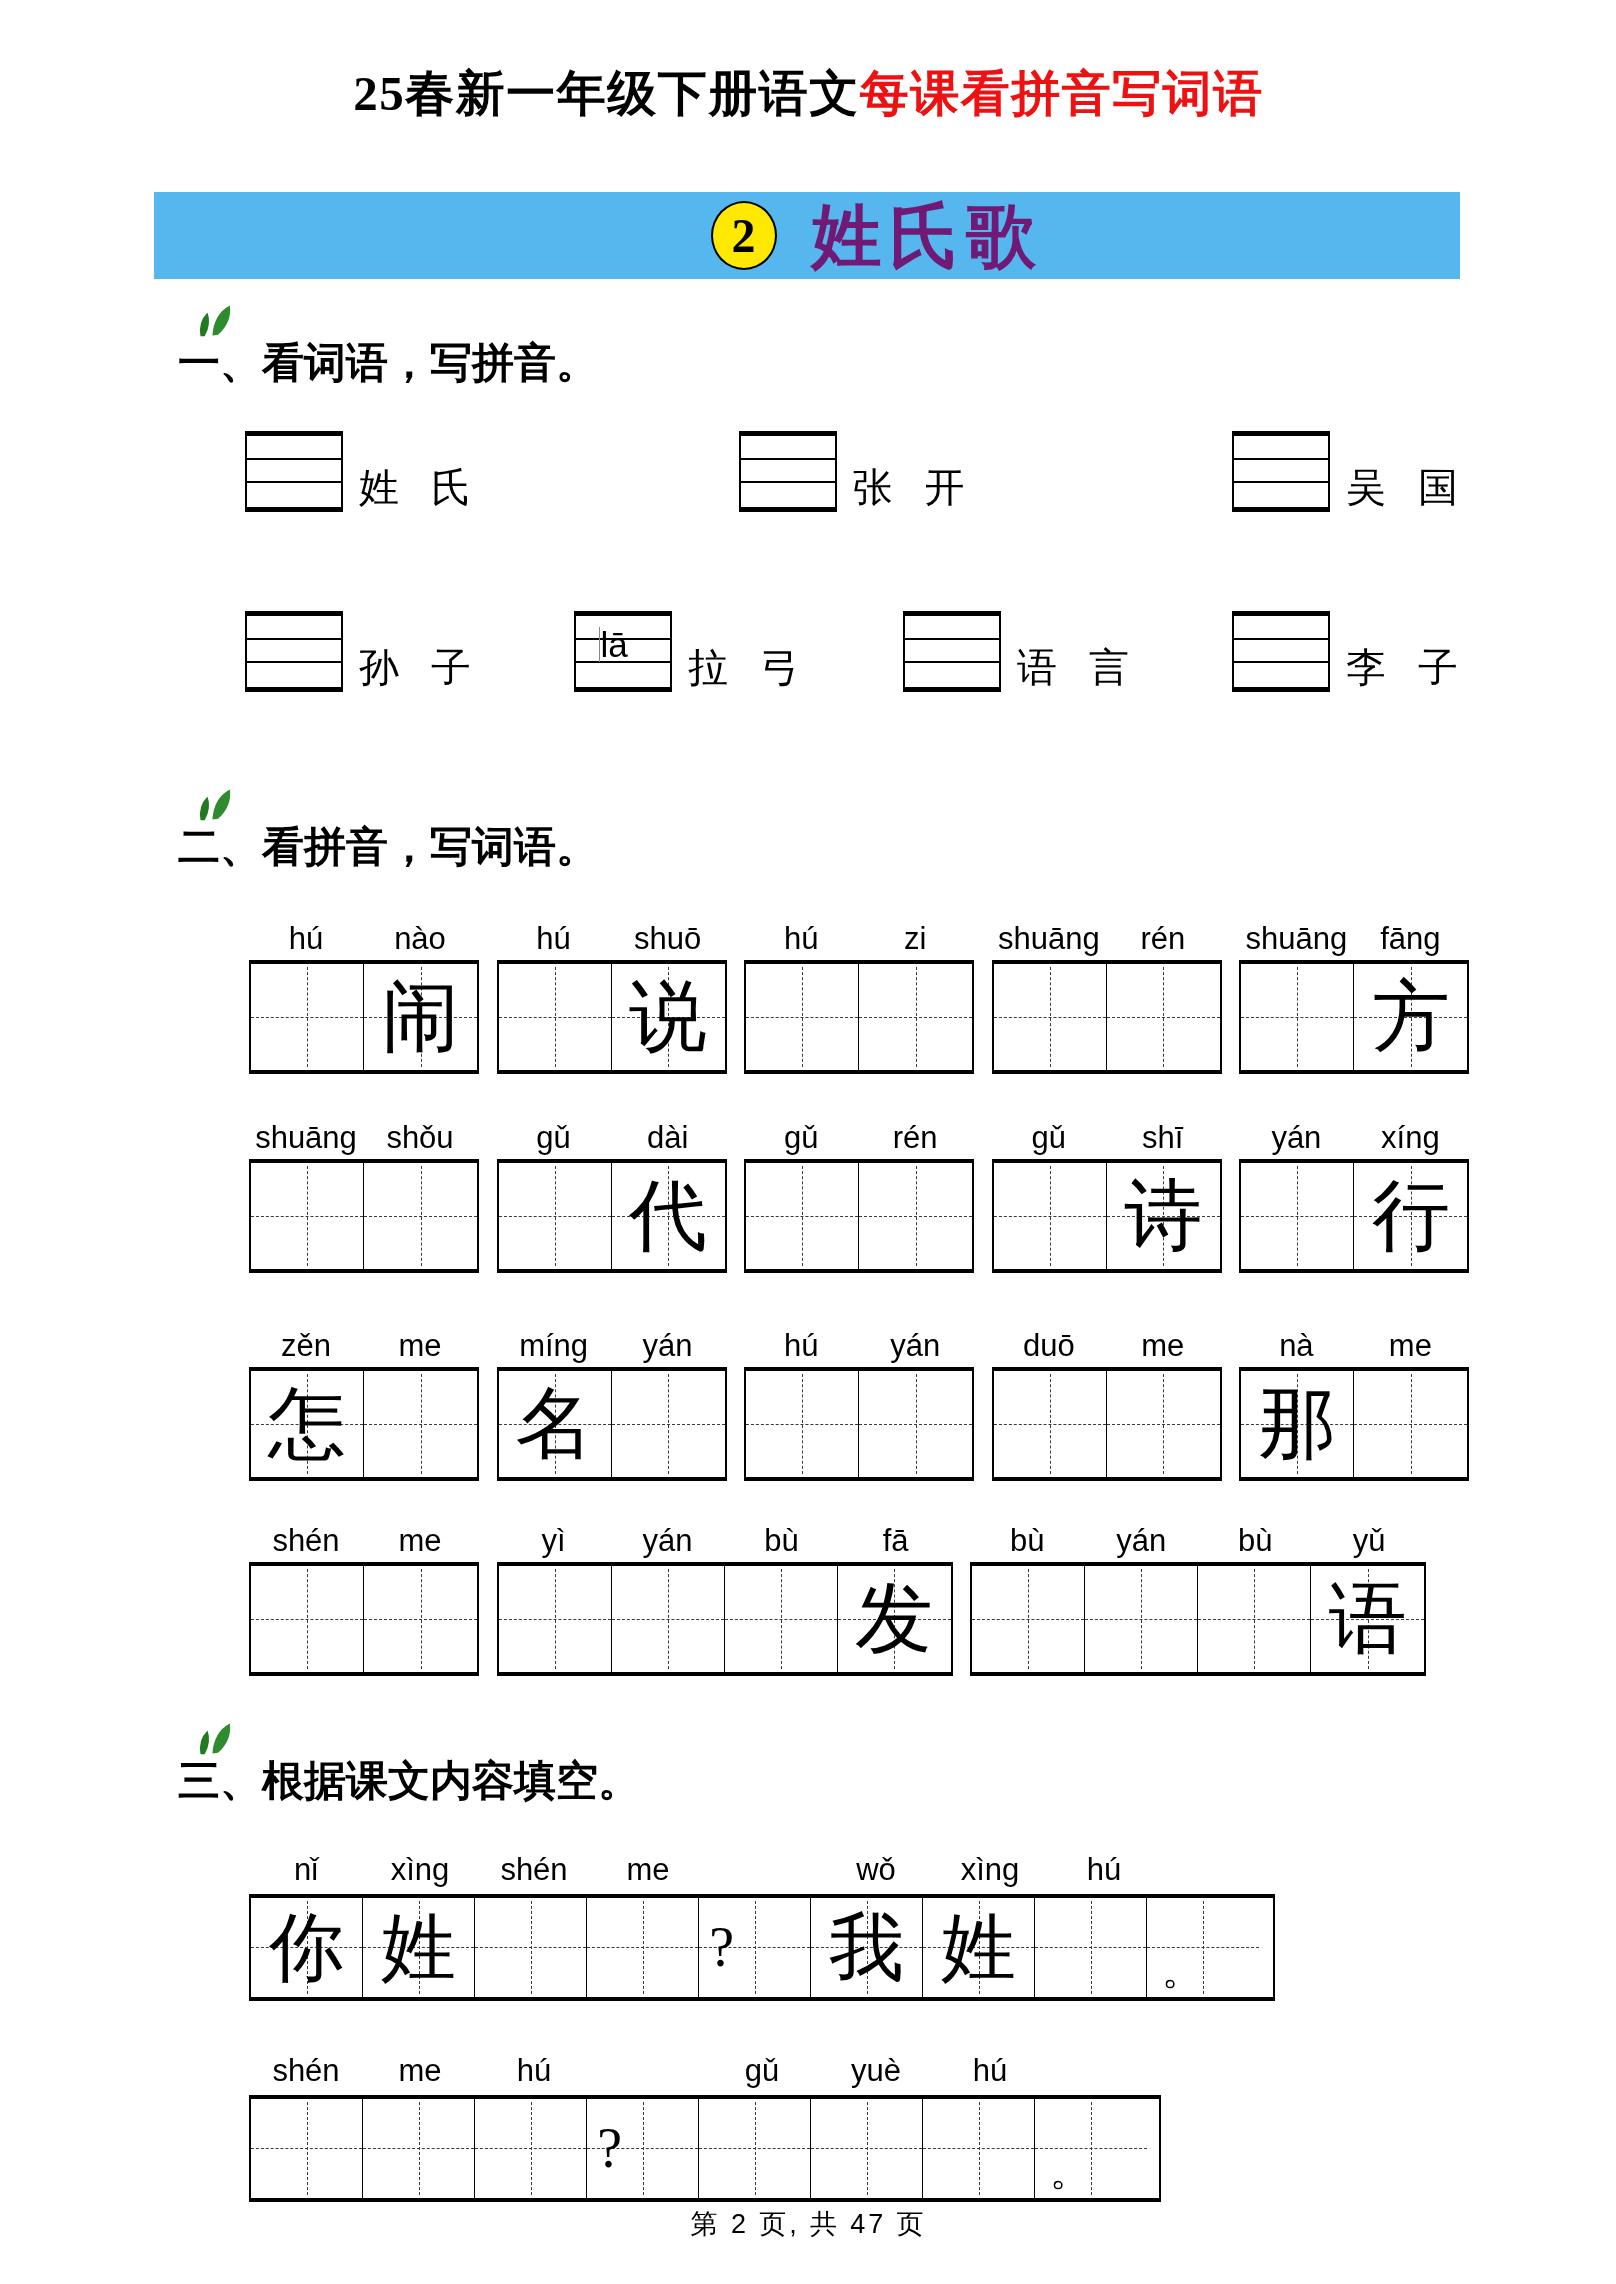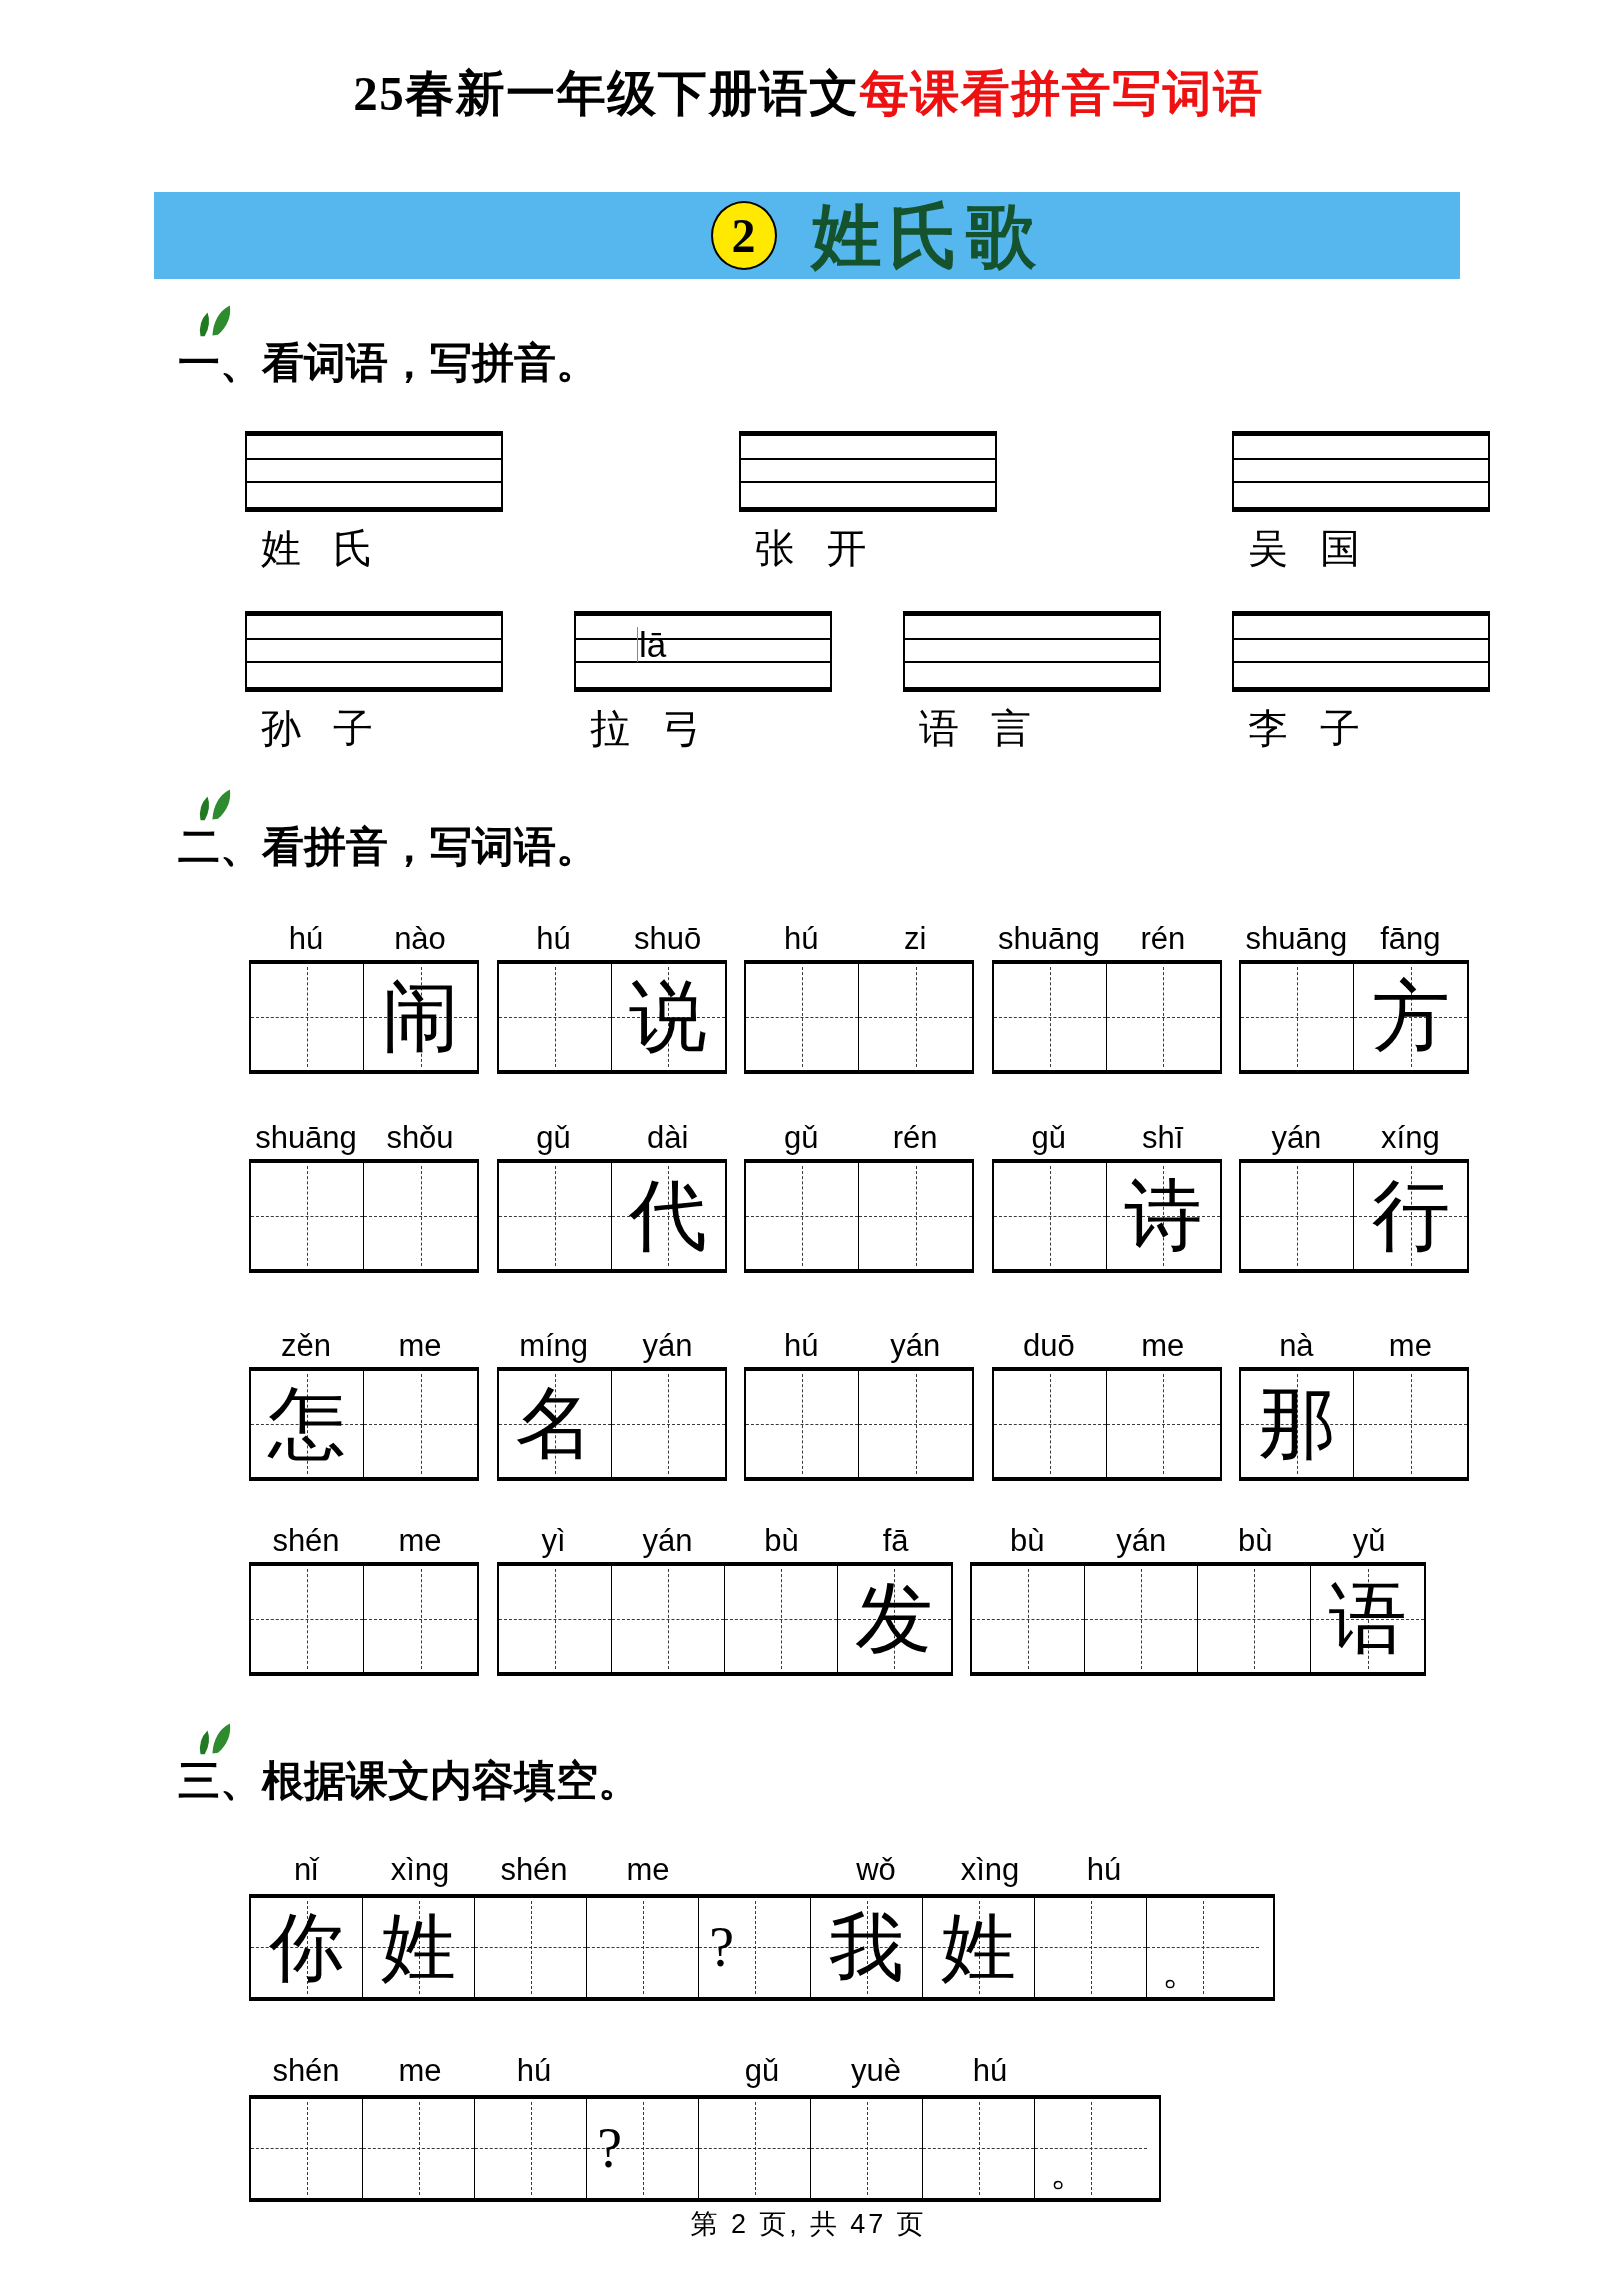--- a/index.html
+++ b/index.html
@@ -32,35 +32,35 @@
   }
   .banner-inner { position:relative; left:70px; display:flex; align-items:center; gap:35px; }
   .num-badge {
     width:66px; height:69px; border-radius:50%;
     background:#ffe900; border:2.9px solid #000;
     display:flex; align-items:center; justify-content:center;
     font-family:"Liberation Serif", serif;
     font-size:48px; font-weight:bold; color:#000;
   }
   .banner-title {
-    color:#14532d; font-weight:bold; font-size:70px; letter-spacing:7.3px;
+    color:#701a75; font-weight:bold; font-size:70px; letter-spacing:7.3px;
     line-height:1; white-space:nowrap;
   }
 
   
   .sec-head { position:absolute; left:178px; }
   .leaf { position:absolute; top:0; left:10.3px; width:53px; height:35px; }
   .sec-title {
     display:block; margin-top:31px;
     font-size:42px; font-weight:bold; white-space:nowrap;
   }
 
   
   .s1-row { position:absolute; left:245px; width:1245px; display:flex; justify-content:space-between; }
-  .s1-col { width:258px; display:flex; flex-direction:column; align-items:flex-start; }
+  .s1-col { width:258px; display:flex; flex-direction:row; align-items:flex-end; }
   .pgrid {
     position:relative; width:258px; height:81px; background:#fff;
     border:2.2px solid #000; border-top-width:5.1px; border-bottom-width:5.1px;
   }
   .pgrid .ln { position:absolute; left:0; right:0; height:1.5px; background:#000; }
   .pgrid .ln.l1 { top:31%; }
   .pgrid .ln.l2 { top:64%; }
   .pgrid-fill {
     position:absolute; left:24%; top:16%;
     font-size:35px; line-height:1; z-index:2;

